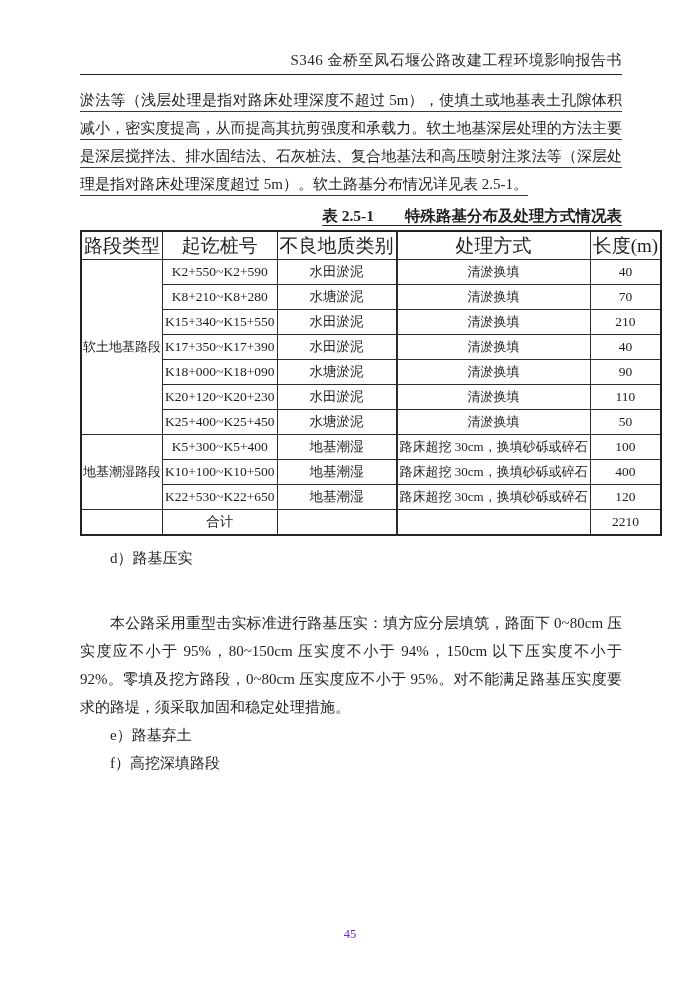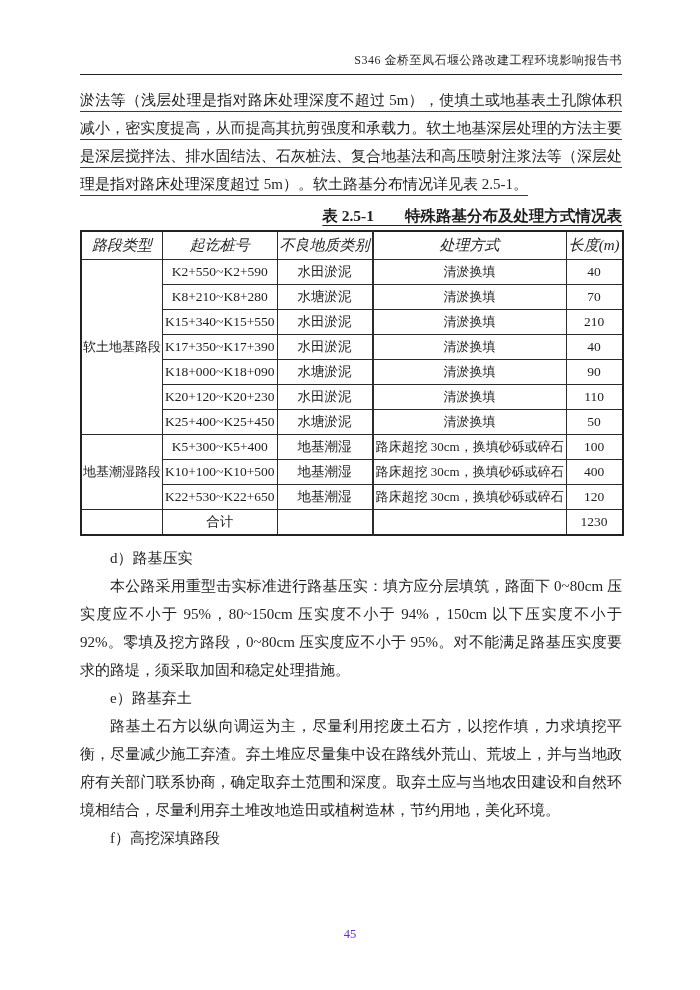--- a/index.html
+++ b/index.html
@@ -21,42 +21,42 @@
     height: 990px;
     background: #ffffff;
   }
   
   .doc-header {
     position: absolute;
     top: 50px;
     left: 80px;
     right: 78px;
     text-align: right;
-    font-size: 12px;
+    font-size: 15px;
     line-height: 20px;
     letter-spacing: 0.5px;
     padding-bottom: 4px;
     border-bottom: 1.5px solid #222222;
     color: #2a2a2a;
   }
   
   .content {
     position: absolute;
     top: 86px;
     left: 80px;
     right: 78px;
   }
   .para {
     margin: 0;
     font-size: 15px;
     line-height: 28px;
     text-align: justify;
     text-justify: inter-ideograph;
   }
-  .para.indent { text-indent: 2em; }
+  .para.indent { text-indent: 2em; margin-top: 37px; }
   .rev-underline {
     text-decoration: underline;
     text-decoration-thickness: 1px;
     text-underline-offset: 6px;
     text-decoration-color: #3a3a3a;
   }
   .table-title {
     margin: 6px 0 2px 0;
     text-align: right;
     font-weight: bold;
@@ -80,22 +80,21 @@
     text-align: center;
     vertical-align: middle;
     padding: 0 2px;
     height: 24px;
     white-space: nowrap;
     font-weight: normal;
     color: #1e1e1e;
   }
   table.roadbed thead th {
     height: 27px;
-    font-size: 15px;
-    font-style: italic;
+    font-size: 19px;
   }
   table.roadbed td.thick-r,
   table.roadbed th.thick-r {
     border-right-width: 2px;
   }
   table.roadbed td.group {
     font-size: 13px;
     padding: 0 1px;
     letter-spacing: 0;
   }
@@ -213,30 +212,29 @@
           <td>K22+530~K22+650</td>
           <td class="thick-r">地基潮湿</td>
           <td class="treat">路床超挖 30cm，换填砂砾或碎石</td>
           <td>120</td>
         </tr>
         <tr>
           <td></td>
           <td>合计</td>
           <td class="thick-r"></td>
           <td></td>
-          <td>1230</td>
+          <td>2210</td>
         </tr>
       </tbody>
     </table>
 
     <p class="sec-heading sec-d">d）路基压实</p>
     <p class="para indent">本公路采用重型击实标准进行路基压实：填方应分层填筑，路面下 0~80cm 压实度应不小于 95%，80~150cm 压实度不小于 94%，150cm 以下压实度不小于 92%。零填及挖方路段，0~80cm 压实度应不小于 95%。对不能满足路基压实度要求的路堤，须采取加固和稳定处理措施。</p>
 
     <p class="sec-heading">e）路基弃土</p>
-    <p class="para indent">路基土石方以纵向调运为主，尽量利用挖废土石方，以挖作填，力求填挖平衡，尽量减少施工弃渣。弃土堆应尽量集中设在路线外荒山、荒坡上，并与当地政府有关部门联系协商，确定取弃土范围和深度。取弃土应与当地农田建设和自然环境相结合，尽量利用弃土堆改地造田或植树造林，节约用地，美化环境。</p>
 
     <p class="sec-heading">f）高挖深填路段</p>
 
   </div>
 
   <div class="page-footer">
     <span>45</span>
   </div>
 
 </div>

